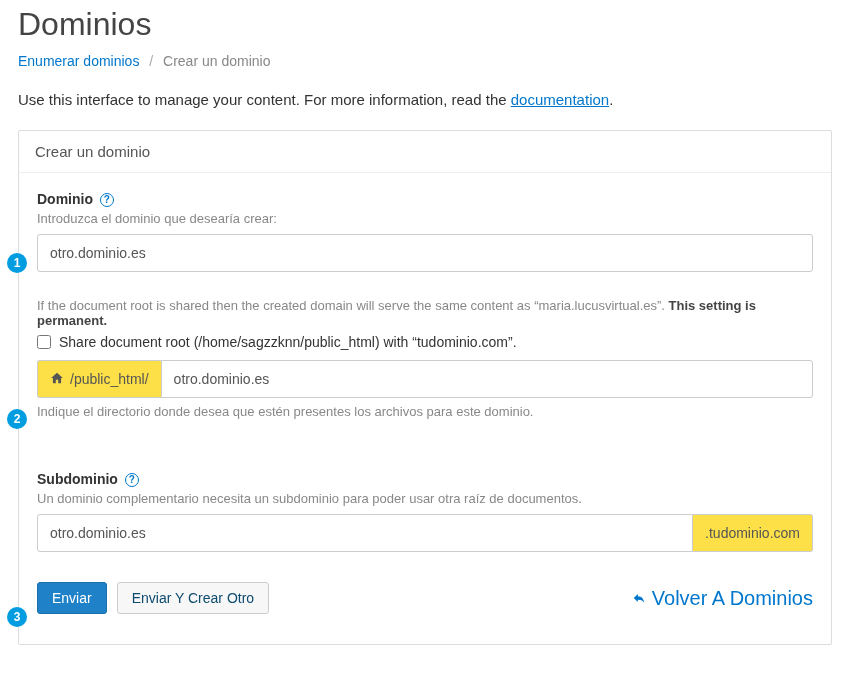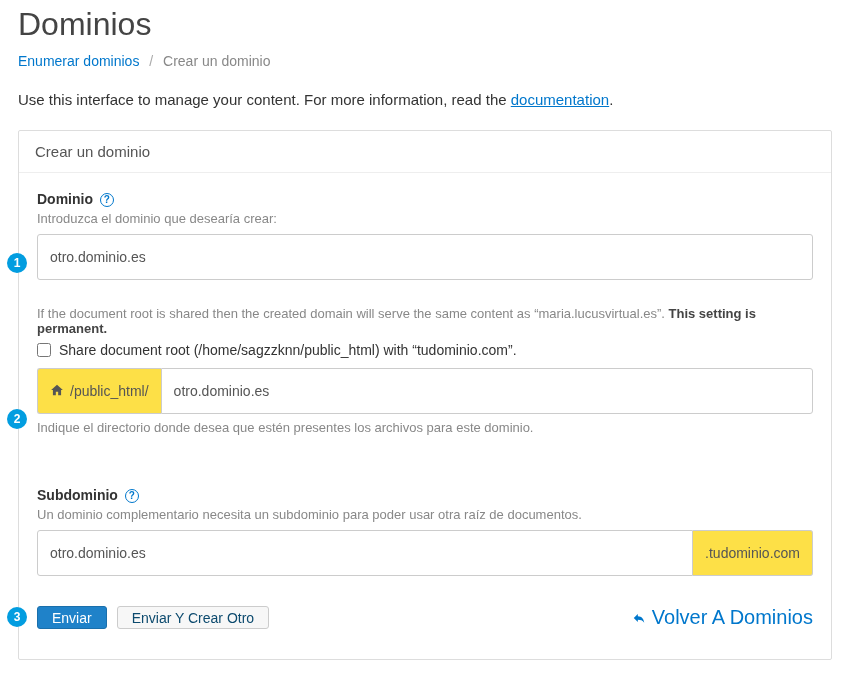--- a/index.html
+++ b/index.html
@@ -13,34 +13,34 @@
     .intro a{color:#0077cc;text-decoration:underline}
     .panel{border:1px solid #ddd;border-radius:2px}
     .panel-head{padding:12px 16px;border-bottom:1px solid #eee;font-size:15px;color:#555}
     .panel-body{padding:18px 18px 30px}
     .field{margin-bottom:26px;position:relative}
     .field:last-child{margin-bottom:0}
     .label-row{font-weight:600;color:#333;margin-bottom:4px}
     .hint{font-size:13px;color:#888;margin-bottom:8px}
     .hint-below{font-size:13px;color:#888;margin-top:6px}
     .help-icon{display:inline-block;width:14px;height:14px;border:1.5px solid #0077cc;border-radius:50%;color:#0077cc;font-size:10px;line-height:11px;text-align:center;font-weight:700;margin-left:3px;vertical-align:1px;cursor:pointer}
-    input[type=text]{width:100%;height:46px;border:1px solid #ccc;border-radius:3px;padding:0 12px;font-size:14px;color:#555}
+    input[type=text]{width:100%;height:38px;border:1px solid #ccc;border-radius:3px;padding:0 12px;font-size:14px;color:#555}
     .input-group{display:flex;width:100%}
     .input-group .addon{display:flex;align-items:center;background:#fde047;border:1px solid #ccc;padding:0 12px;font-size:14px;color:#555}
     .input-group .addon.left{border-right:none;border-radius:3px 0 0 3px}
     .input-group .addon.right{border-left:none;border-radius:0 3px 3px 0}
     .input-group input{flex:1;border-radius:0}
     .input-group input.right-open{border-radius:3px 0 0 3px}
     .input-group input.left-open{border-radius:0 3px 3px 0}
     .check-row{display:flex;align-items:center;gap:8px;margin:0 0 10px;font-size:14px;color:#333}
     .check-row input{width:14px;height:14px}
     .note-block{font-size:13px;color:#888;margin-bottom:6px}
     .note-block b{color:#444}
     .buttons{display:flex;align-items:center;gap:10px;margin-top:30px}
-    .btn{display:inline-flex;align-items:center;height:23px;padding:0 14px;border-radius:3px;font-size:14px;cursor:pointer}
+    .btn{display:inline-flex;align-items:center;height:32px;padding:0 14px;border-radius:3px;font-size:14px;cursor:pointer}
     .btn-primary{background:#1f82c9;color:#fff;border:1px solid #1a6fab}
     .btn-default{background:#f7f7f7;color:#0c4a6e;border:1px solid #ccc}
     .back-link{margin-left:auto;color:#0077cc;font-size:20px;cursor:pointer;display:inline-flex;align-items:center;gap:6px}
     .back-link svg{width:14px;height:14px;fill:#0077cc}
     .home-icon{display:inline-block;margin-right:6px}
     .num-badge{position:absolute;left:7px;width:20px;height:20px;border-radius:50%;background:#029de0;color:#fff;font-size:12px;font-weight:600;display:flex;align-items:center;justify-content:center}
     .nb1{top:253px}.nb2{top:409px}.nb3{top:607px}
     .spacer{height:26px}
   </style>
 </head>

